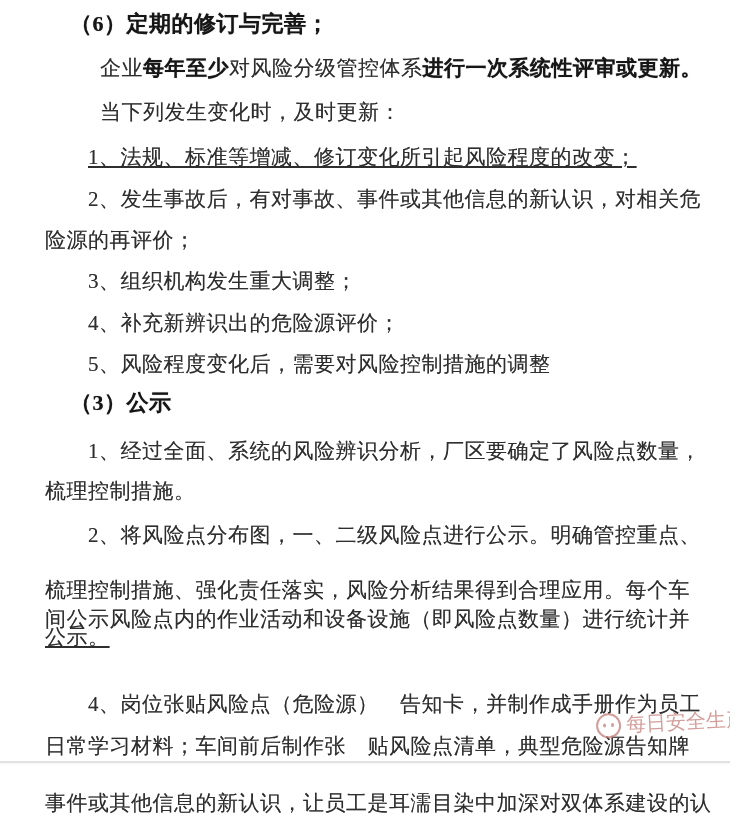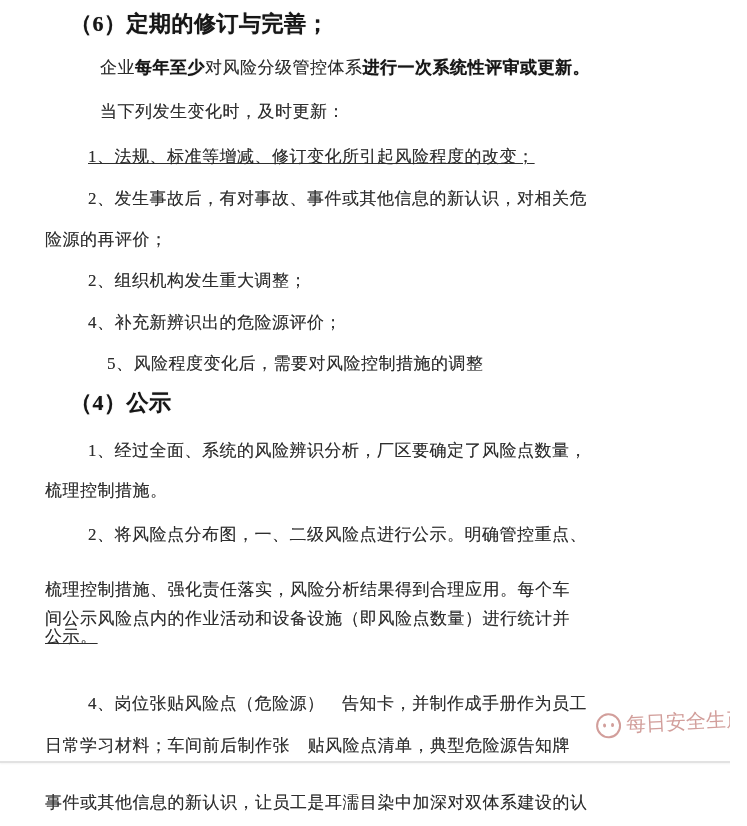--- a/index.html
+++ b/index.html
@@ -11,21 +11,21 @@
     position: relative;
     width: 730px;
     height: 826px;
     overflow: hidden;
     background: #ffffff;
     font-family: "Liberation Serif", "DejaVu Serif", serif;
   }
   .line {
     position: absolute;
     white-space: pre;
-    font-size: 17px;
+    font-size: 21px;
     letter-spacing: 0.5px;
     line-height: 26px;
     color: #2e2e2e;
     text-shadow: 0 0 0.6px rgba(60,60,60,0.55);
   }
   .line.bold, .line .bold {
     font-weight: bold;
     color: #161616;
     text-shadow: 0 0 0.8px rgba(0,0,0,0.6);
   }
@@ -82,24 +82,24 @@
 <body>
 
 <div class="page" style="background: rgb(255, 255, 255);">
   <div id="doc-lines">
       <div class="line bold head" style="top: 11px; left: 70px;">（6）定期的修订与完善；</div>
       <div class="line" style="top: 55px; left: 100px;"><span>企业</span><span class="bold">每年至少</span><span>对风险分级管控体系</span><span class="bold">进行一次系统性评审或更新。</span></div>
       <div class="line" style="top: 99px; left: 100px;">当下列发生变化时，及时更新：</div>
       <div class="line" style="top: 144px; left: 88px; text-decoration: underline;">1、法规、标准等增减、修订变化所引起风险程度的改变；</div>
       <div class="line" style="top: 186px; left: 88px;">2、发生事故后，有对事故、事件或其他信息的新认识，对相关危</div>
       <div class="line" style="top: 227px; left: 45px;">险源的再评价；</div>
-      <div class="line" style="top: 268px; left: 88px;">2、组织机构发生重大调整；</div>
+      <div class="line" style="top: 268px; left: 88px;">3、组织机构发生重大调整；</div>
       <div class="line" style="top: 310px; left: 88px;">4、补充新辨识出的危险源评价；</div>
-      <div class="line" style="top: 351px; left: 88px; margin-left: 19px;">5、风险程度变化后，需要对风险控制措施的调整</div>
-      <div class="line bold head" style="top: 390px; left: 70px;">（4）公示</div>
+      <div class="line" style="top: 351px; left: 88px;">5、风险程度变化后，需要对风险控制措施的调整</div>
+      <div class="line bold head" style="top: 390px; left: 70px;">（3）公示</div>
       <div class="line" style="top: 438px; left: 88px;">1、经过全面、系统的风险辨识分析，厂区要确定了风险点数量，</div>
       <div class="line" style="top: 478px; left: 45px;">梳理控制措施。</div>
       <div class="line" style="top: 522px; left: 88px;">2、将风险点分布图，一、二级风险点进行公示。明确管控重点、</div>
       <div class="line" style="top: 563px; left: 45px; margin-top: 14px;">梳理控制措施、强化责任落实，风险分析结果得到合理应用。每个车</div>
       <div class="line" style="top: 606px; left: 45px;">间公示风险点内的作业活动和设备设施（即风险点数量）进行统计并</div>
       <div class="line" style="top: 624px; left: 45px; text-decoration: underline;">公示。</div>
       <div class="line" style="top: 691px; left: 88px;">4、岗位张贴风险点（危险源）　告知卡，并制作成手册作为员工</div>
       <div class="line" style="top: 733px; left: 45px;">日常学习材料；车间前后制作张　贴风险点清单，典型危险源告知牌</div>
       <div class="line" style="top: 790px; left: 45px;">事件或其他信息的新认识，让员工是耳濡目染中加深对双体系建设的认</div>
     </div>

